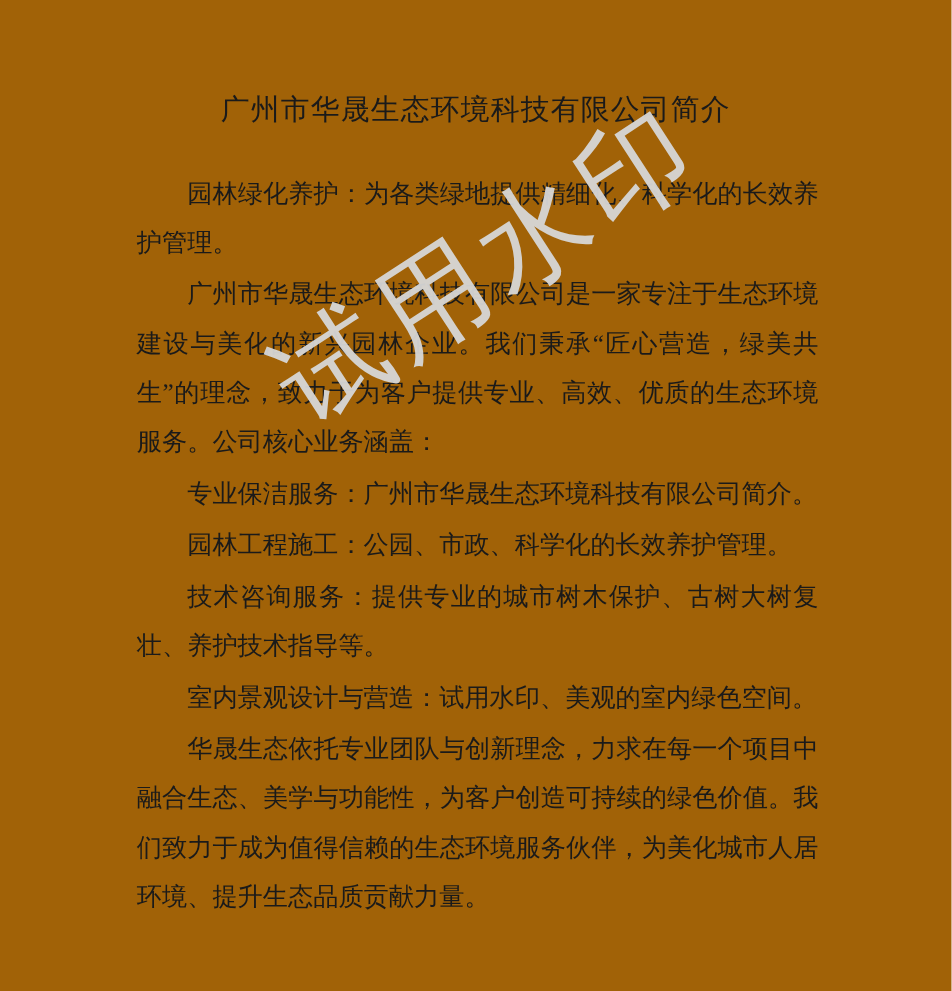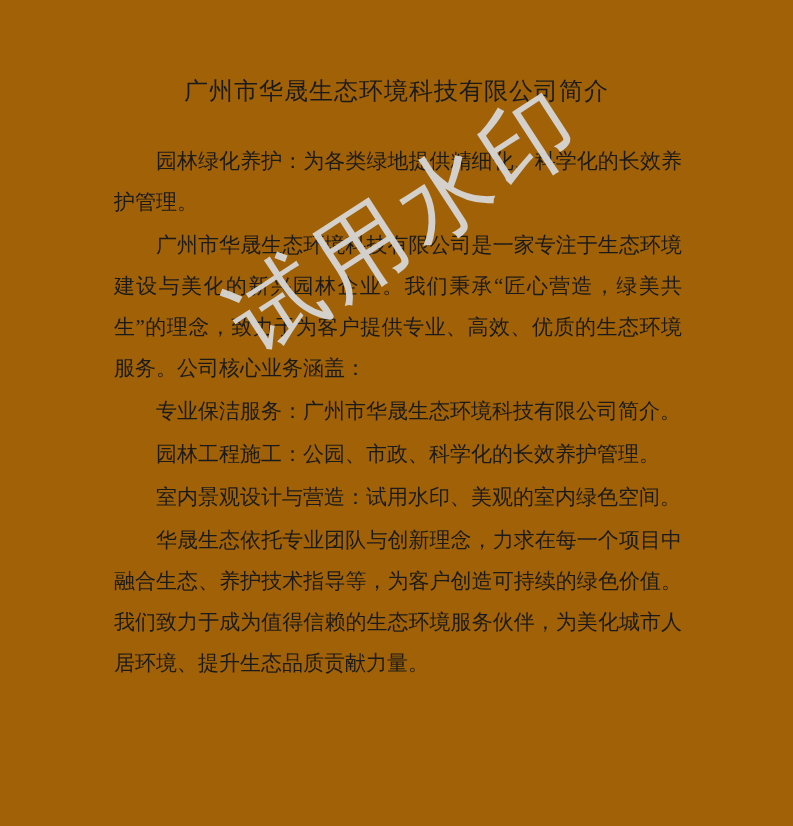--- a/index.html
+++ b/index.html
@@ -68,17 +68,18 @@
 
   <div class="doc-title">广州市华晟生态环境科技有限公司简介</div>
 
   <div class="watermark">试用水印</div>
 
   <div class="doc-body">
     <p>园林绿化养护：为各类绿地提供精细化、科学化的长效养护管理。</p>
     <p>广州市华晟生态环境科技有限公司是一家专注于生态环境建设与美化的新兴园林企业。我们秉承“匠心营造，绿美共生”的理念，致力于为客户提供专业、高效、优质的生态环境服务。公司核心业务涵盖：</p>
     <p>专业保洁服务：广州市华晟生态环境科技有限公司简介。</p>
     <p>园林工程施工：公园、市政、科学化的长效养护管理。</p>
+    <p>技术咨询服务：提供专业的城市树木保护、古树大树复壮、养护技术指导等。</p>
     <p>室内景观设计与营造：试用水印、美观的室内绿色空间。</p>
-    <p>华晟生态依托专业团队与创新理念，力求在每一个项目中融合生态、养护技术指导等，为客户创造可持续的绿色价值。我们致力于成为值得信赖的生态环境服务伙伴，为美化城市人居环境、提升生态品质贡献力量。</p>
+    <p>华晟生态依托专业团队与创新理念，力求在每一个项目中融合生态、美学与功能性，为客户创造可持续的绿色价值。我们致力于成为值得信赖的生态环境服务伙伴，为美化城市人居环境、提升生态品质贡献力量。</p>
   </div>
 
 </div>
 
 </body></html>

